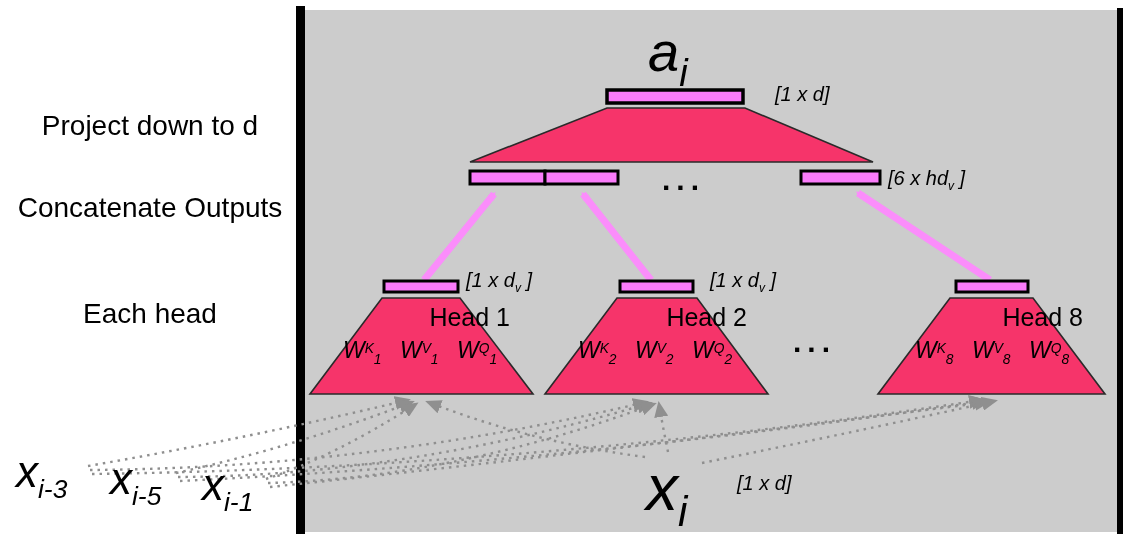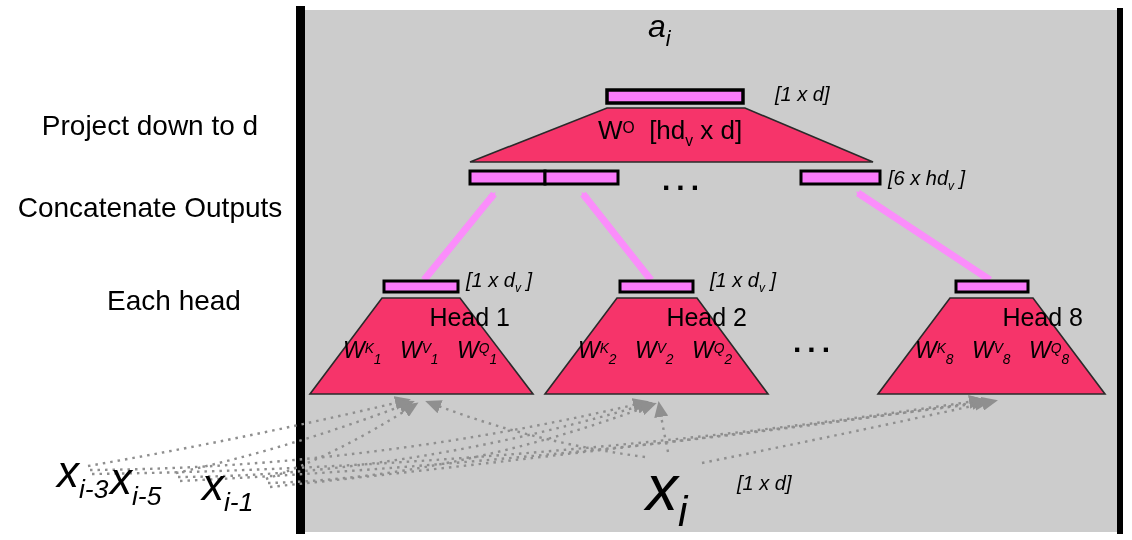--- a/index.html
+++ b/index.html
@@ -13,24 +13,24 @@
   .ctr{text-align:center;}
   .sp{font-size:0.60em;position:relative;top:-0.38em;}
   .sb{font-size:0.60em;position:relative;top:0.42em;}
   .dots{font-weight:bold;letter-spacing:6px;font-size:30px;}
   .wtok{margin-right:12px;}
   .wtok:last-child{margin-right:0;margin-top:32px;}
 
   
   .project-lbl{left:0;top:111px;width:300px;font-size:28px;}
   .concat-lbl{left:0;top:193px;width:300px;font-size:28px;}
-  .eachhead-lbl{left:0;top:284px;width:300px;font-size:28px;line-height:34px;margin-left:24px;}
+  .eachhead-lbl{left:0;top:297px;width:300px;font-size:28px;line-height:34px;}
 
   
-  .ai-lbl{left:648px;top:10px;font-size:32px;text-align:center;}
+  .ai-lbl{left:648px;top:23px;font-size:56px;text-align:center;}
   .ai-sub{font-size:0.68em;position:relative;top:0.40em;}
   .ai-dim{left:775px;top:84px;font-size:20px;}
 
   
   .wo-lbl{left:598px;top:117px;font-size:26px;}
 
   
   .concat-dots{left:662px;top:164px;}
   .concat-dim{left:888px;top:168px;font-size:20px;}
 
@@ -40,21 +40,21 @@
 
   
   .head-title{width:180px;top:303px;font-size:25px;text-align:right;position:absolute;}
   .h1-title{left:330px;} .h2-title{left:567px;} .h8-title{left:903px;}
   .head-w{width:230px;top:337px;font-size:23px;text-align:center;position:absolute;font-style:italic;}
   .h1-w{left:305px;} .h2-w{left:540px;} .h8-w{left:877px;}
   .heads-dots{left:793px;top:326px;}
 
   
   .x-ctx{font-size:44px;}
-  .x3-lbl{left:16px;top:449px;margin-left:41px;}
+  .x3-lbl{left:16px;top:449px;}
   .x2-lbl{left:110px;top:456px;}
   .x1-lbl{left:202px;top:462px;}
   .xi-lbl{left:646px;top:434px;font-size:64px;margin-top:21px;}
   .xi-sub{font-size:0.66em;position:relative;top:0.38em;}
   .xi-dim{left:737px;top:473px;font-size:20px;}
 </style>
 </head>
 <body>
 
 <div class="stage">
@@ -119,24 +119,20 @@
   <div class="lbl ctr project-lbl">Project down to d</div>
   <div class="lbl ctr eachhead-lbl">
     <div>Each head</div>
   </div>
 
   <div class="lbl it ai-lbl">
     <span>a</span><span class="ai-sub">i</span>
   </div>
   <div class="lbl it ai-dim">[1 x d]</div>
 
-  <div class="lbl wo-lbl">
-    <span>W</span><span class="sp">O</span>&nbsp;
-    <span>[hd</span><span class="sb">v</span><span> x d]</span>
-  </div>
 
   <div class="lbl dots concat-dots">...</div>
   <div class="lbl it concat-dim">
     <span>[6 x hd</span><span class="sb">v</span><span> ]</span>
   </div>
 
   <div class="lbl it h1-dim">
     <span>[1 x d</span><span class="sb">v</span><span> ]</span>
   </div>
   <div class="lbl it h2-dim">

